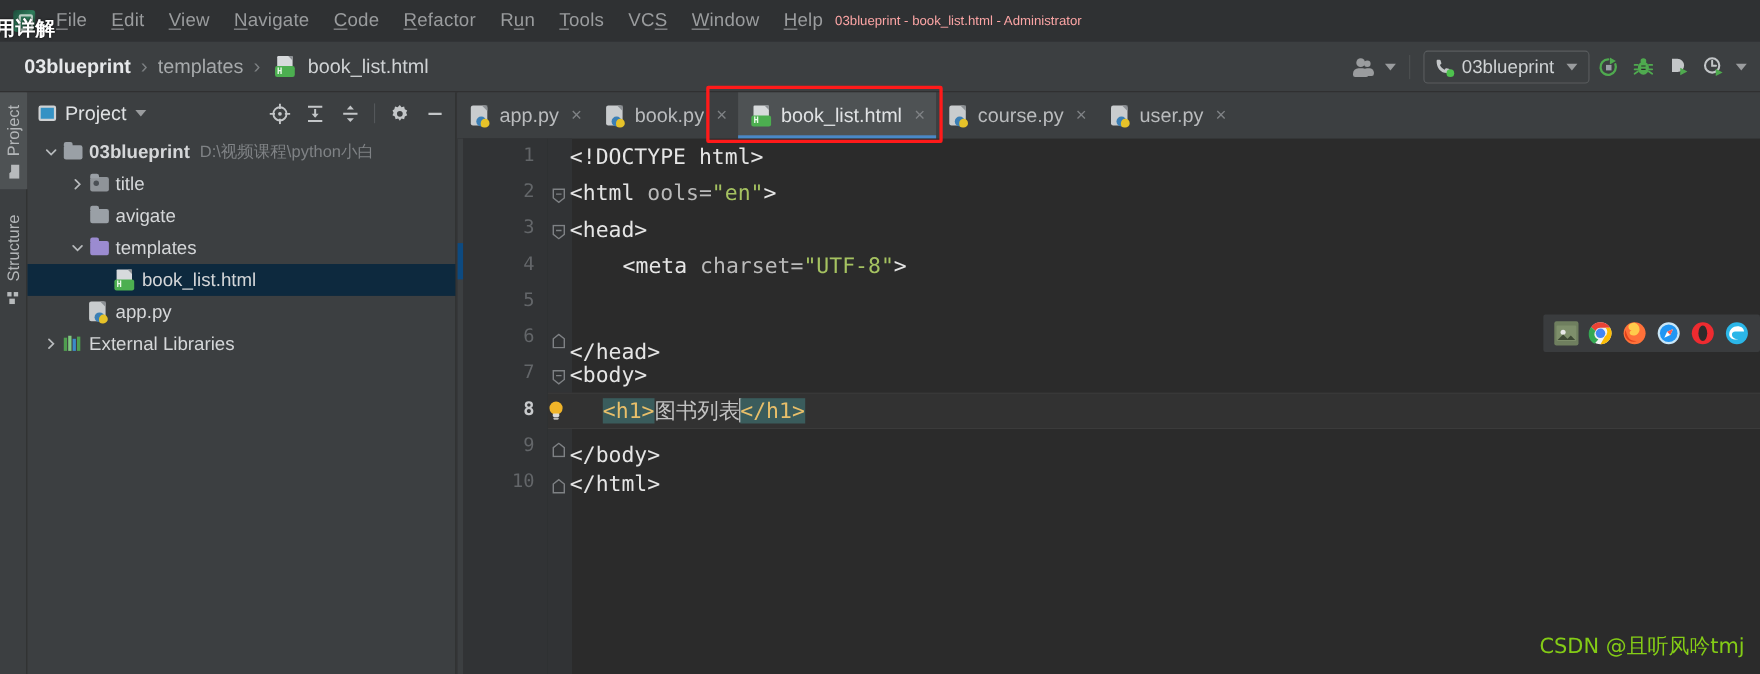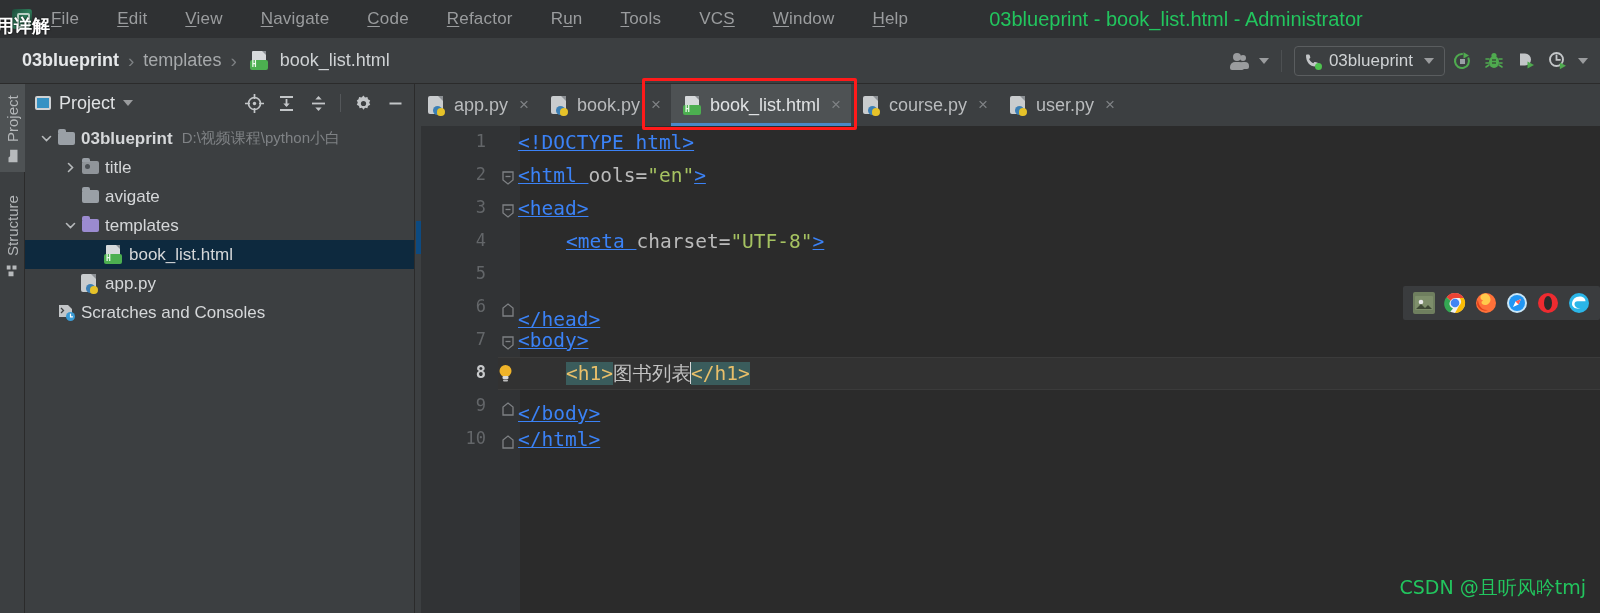--- a/index.html
+++ b/index.html
@@ -19,28 +19,28 @@
   }
   .app-logo {
     width: 20px; height: 20px; margin-left: 12px; margin-right: 8px;
     border-radius: 3px; position: relative; flex: none;
     background: linear-gradient(135deg, #1d4a3a 0%, #2e7d5b 50%, #141c18 100%);
   }
   .app-logo::after {
     content: ""; position: absolute; left: 5px; top: 4px;
     width: 9px; height: 11px; border: 2px solid #b9cfc4; border-radius: 2px;
   }
-  .menubar { display: flex; align-items: flex-end; gap: 16px; }
+  .menubar { display: flex; align-items: flex-end; gap: 0px; }
   .menu-item {
     color: #9a9c9e; font-size: 17px; padding: 3px 11px;
     letter-spacing: .2px; white-space: nowrap; cursor: default;
   }
   .menu-item u { text-decoration: underline; text-underline-offset: 2px; }
   .win-title {
-    color: #22c55e; font-size: 20px; margin-left: 70px; white-space: nowrap;
+    color: #fca5a5; font-size: 12px; white-space: nowrap;
   }
   
   .corner-overlay {
     position: absolute; left: -4px; top: 14px; z-index: 50;
     color: #ffffff; font-size: 18px; font-weight: 700;
     font-family: "DejaVu Sans", sans-serif;
     text-shadow: 0 0 2px #000;
   }
 
   
@@ -188,21 +188,21 @@
 
   .cline {
     position: absolute; left: 0; height: 33px; line-height: 33px;
     font-family: "DejaVu Sans Mono", monospace; font-size: 19.5px;
     white-space: pre;
   }
   .hl-line {
     position: absolute; left: 82px; right: 0; height: 33px; background: #323232;
     border-top: 1px solid #3b3b3b; border-bottom: 1px solid #3b3b3b;
   }
-  .tag   { color: #3b82f6; text-decoration: underline; }
+  .tag   { color: #e5e5e5; }
   .attr  { color: #bababa; }
   .val   { color: #a5c261; }
   .txt   { color: #c2c2c2; }
   .tagsel { background: #3a5c5c; color: #e8bf6a; }
   .caret-bar {
     display: inline-block; width: 2px; height: 22px; background: #d8d8d8;
     vertical-align: -4px; margin: 0 -1px;
   }
   .bulb {
     position: absolute; width: 15px; height: 19px;
@@ -214,21 +214,21 @@
   
   .browsers {
     position: absolute; right: 0px; top: 160px; height: 34px;
     background: #3a3c3e; display: flex; align-items: center; gap: 9px;
     padding: 0 10px; border-radius: 2px;
   }
   .br { width: 22px; height: 22px; border-radius: 50%; position: relative; flex: none; }
 
   .watermark {
     position: absolute; right: 14px; bottom: 12px;
-    color: #22c55e; font-size: 19px; font-family: "DejaVu Sans", sans-serif;
+    color: #84cc16; font-size: 19px; font-family: "DejaVu Sans", sans-serif;
     white-space: nowrap;
   }
 </style>
 </head>
 <body>
 
 <div class="titlebar">
   <div class="app-logo"></div>
   <div class="menubar">
     <div class="menu-item"><u>F</u><span>ile</span></div>
@@ -443,33 +443,37 @@
       <span class="ico">
         <span class="pyico">
             <span class="pg"></span>
             <span class="snake-b"></span>
             <span class="snake-y"></span>
           </span>
       </span>
       <span>app.py</span>
     </div>
 
-
     <div class="row" style="padding-left:12px;">
-      <span class="arrow"></span>
+      <span class="arrow">
+        <svg width="11" height="11" viewBox="0 0 11 11">
+            <path d="M3.5 1.5 7.5 5.5 3.5 9.5" stroke="#b7babc" stroke-width="1.6" fill="none" stroke-linecap="round"></path>
+          </svg>
+      </span>
       <span class="ico">
-        <svg width="19" height="18" viewBox="0 0 19 18">
-            <path d="M2 1h9l4 4v8H2z" fill="#c3c6c8"></path>
-            <path d="M4 4l2.5 2.5L4 9" stroke="#3c3f41" stroke-width="1.3" fill="none"></path>
-            <circle cx="13.5" cy="12.5" r="4.5" fill="#3b9bd4"></circle>
-            <path d="M13.5 10v2.8h2" stroke="#fff" stroke-width="1.2" fill="none" stroke-linecap="round"></path>
-          </svg>
-      </span>
-      <span>Scratches and Consoles</span>
-    </div>
+        <svg width="18" height="16" viewBox="0 0 18 16">
+            <rect x="1" y="2" width="3" height="12" fill="#4f9e4f"></rect>
+            <rect x="5" y="0" width="3" height="14" fill="#7fc77f"></rect>
+            <rect x="9" y="3" width="3" height="11" fill="#3b8bc7"></rect>
+            <rect x="13" y="1" width="3" height="13" fill="#4f9e4f"></rect>
+          </svg>
+      </span>
+      <span>External Libraries</span>
+    </div>
+
   </div>
 </div>
 
 <div class="tabbar">
   <div class="tab">
     <span class="pyico">
         <span class="pg"></span>
         <span class="snake-b"></span>
         <span class="snake-y"></span>
       </span>
@@ -584,21 +588,21 @@
 
     <div class="cline" style="top:66px;left:-2px;"><span class="tag">&lt;head&gt;</span></div>
 
     <div class="cline" style="top:99px;left:46px;"><span class="tag">&lt;meta </span><span class="attr">charset=</span><span class="val">"UTF-8"</span><span class="tag">&gt;</span></div>
 
 
     <div class="cline" style="top:177px;left:-2px;"><span class="tag">&lt;/head&gt;</span></div>
 
     <div class="cline" style="top:198px;left:-2px;"><span class="tag">&lt;body&gt;</span></div>
 
-    <div class="cline" style="top:231px;left:46px;text-align:center;"><span class="tagsel">&lt;h1&gt;</span><span class="txt">图书列表</span><span class="caret-bar"></span><span class="tagsel">&lt;/h1&gt;</span></div>
+    <div class="cline" style="top:231px;left:28px;text-align:center;"><span class="tagsel">&lt;h1&gt;</span><span class="txt">图书列表</span><span class="caret-bar"></span><span class="tagsel">&lt;/h1&gt;</span></div>
 
     <div class="cline" style="top:271px;left:-2px;"><span class="tag">&lt;/body&gt;</span></div>
 
     <div class="cline" style="top:297px;left:-2px;"><span class="tag">&lt;/html&gt;</span></div>
   </div>
 
   <div class="browsers">
     <span class="br" style="background:#6f7f5f;border-radius:2px;">
       <svg width="22" height="22" viewBox="0 0 22 22">
           <rect x="2" y="4" width="18" height="14" rx="1" fill="#7e8f6b"></rect>

